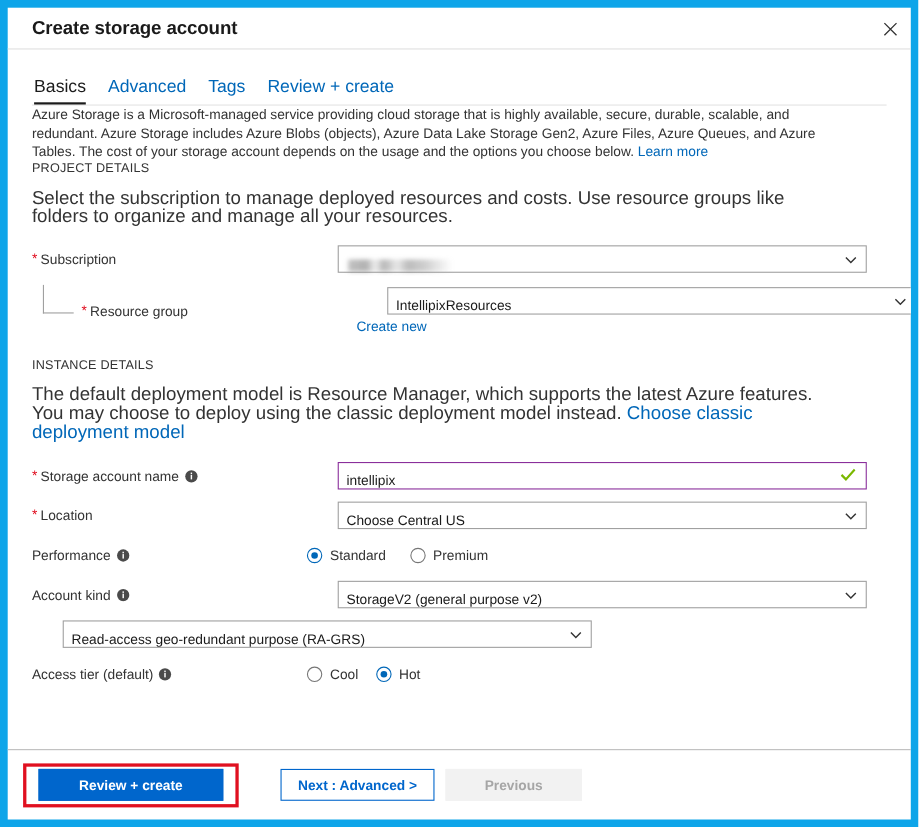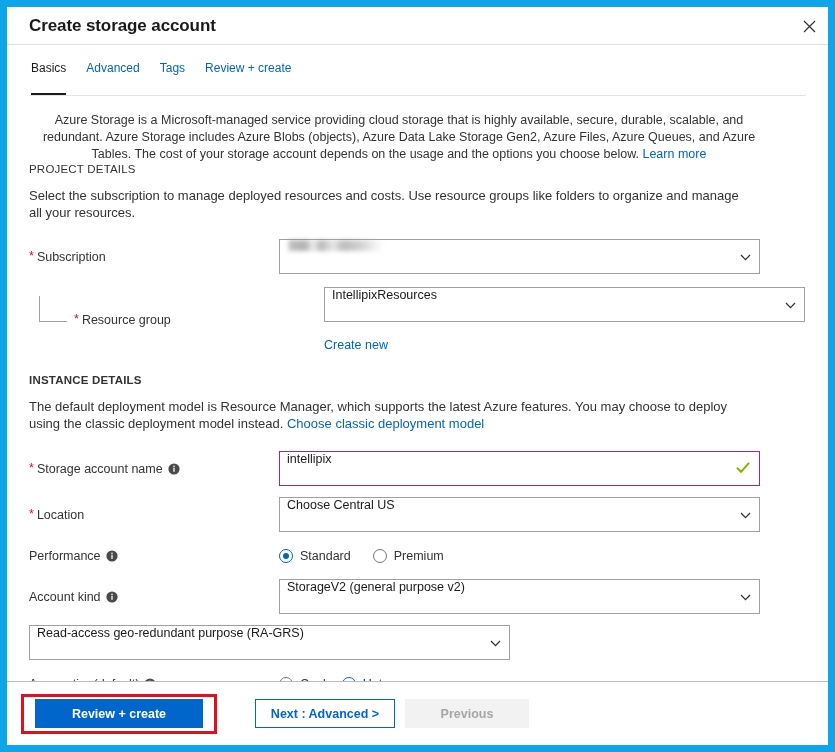--- a/index.html
+++ b/index.html
@@ -67,22 +67,22 @@
     position: relative;
   }
   .tabs {
     display: flex;
     align-items: flex-end;
     gap: 0px;
     border-bottom: 1px solid #e3e3e3;
     height: 28px;
   }
   .tab {
-    font-size: 12px;
-    padding: 0 10px 21px 10px;
+    font-size: 16px;
+    padding: 0 10px 7px 10px;
     color: #0067b8;
     cursor: pointer;
     white-space: nowrap;
     position: relative;
     line-height: 1;
   }
   .tab:first-child { padding-left: 2px; }
   .tab.active {
     color: #1b1b1b;
     font-weight: normal;
@@ -99,41 +99,39 @@
 
   
   .content {
     flex: 1;
     padding: 0 22px;
     overflow: hidden;
     position: relative;
   }
 
   .intro {
-    margin-top: 16px;
     font-size: 12.5px;
     line-height: 17px;
     color: #333333;
     max-width: 740px;
-    text-align: center;
   }
   .link {
     color: #0067b8;
     cursor: pointer;
     text-decoration: none;
   }
 
   .section-head {
     font-size: 11.5px;
     color: #333333;
     letter-spacing: 0.2px;
   }
   .section-desc {
     margin-top: 12px;
-    font-size: 13px;
+    font-size: 17px;
     line-height: 17px;
     color: #333333;
     max-width: 720px;
   }
 
   
   .row {
     display: flex;
     align-items: center;
     margin-top: 14px;
@@ -176,32 +174,33 @@
     width: 28px;
     height: 26px;
     border-left: 1px solid #a0a0a0;
     border-bottom: 1px solid #a0a0a0;
     box-sizing: border-box;
   }
 
   
   .select, .textinput {
     width: 481px;
-    height: 35px;
+    height: 25px;
     box-sizing: border-box;
     border: 1px solid #a0a0a0;
     background: #ffffff;
     font-family: "Liberation Sans", sans-serif;
     font-size: 12.5px;
     color: #1a1a1a;
     padding: 0 26px 0 7px;
     display: flex;
-    align-items: flex-start;
+    align-items: flex-end;
     position: relative;
     cursor: pointer;
+    margin-left: 28px;
   }
   .textinput {
     cursor: text;
   }
   .textinput.valid {
     border: 1px solid #8a2f9b;
   }
   .chevron {
     position: absolute;
     right: 8px;
@@ -229,21 +228,21 @@
       rgba(160,160,160,0.2) 86px,
       rgba(255,255,255,0) 96px);
     filter: blur(2.1px);
     height: 11px;
     width: 100px;
     border-radius: 2px;
     display: block;
     font-size: 0;
   }
   .sublink {
-    margin-top: 16px;
+    margin-top: 4px;
     font-size: 12.5px;
     display: inline-block;
   }
 
   
   .radio-group {
     display: flex;
     align-items: center;
     gap: 22px;
     height: 25px;
@@ -403,21 +402,21 @@
           <span class="chevron">
             <svg width="11" height="7" viewBox="0 0 11 7">
                 <path d="M1 1 L5.5 5.6 L10 1" stroke="#333" stroke-width="1.3" fill="none"></path>
               </svg>
           </span>
         </div>
         <span class="link sublink">Create new</span>
       </div>
     </div>
 
-    <div class="section-head" style="margin-top:22px;font-weight:bold;">INSTANCE DETAILS</div>
+    <div class="section-head" style="margin-top:22px;">INSTANCE DETAILS</div>
     <div class="section-desc">
       <span>The default deployment model is Resource Manager, which supports the latest Azure features. You may choose to deploy using the classic deployment model instead. </span><span class="link">Choose classic deployment model</span>
     </div>
 
     <div class="row" style="margin-top:19px;">
       <div class="row-label">
         <span class="req">*</span>
         <span>Storage account name</span>
         <span class="info-icon">
           <svg width="12" height="12" viewBox="0 0 12 12">

